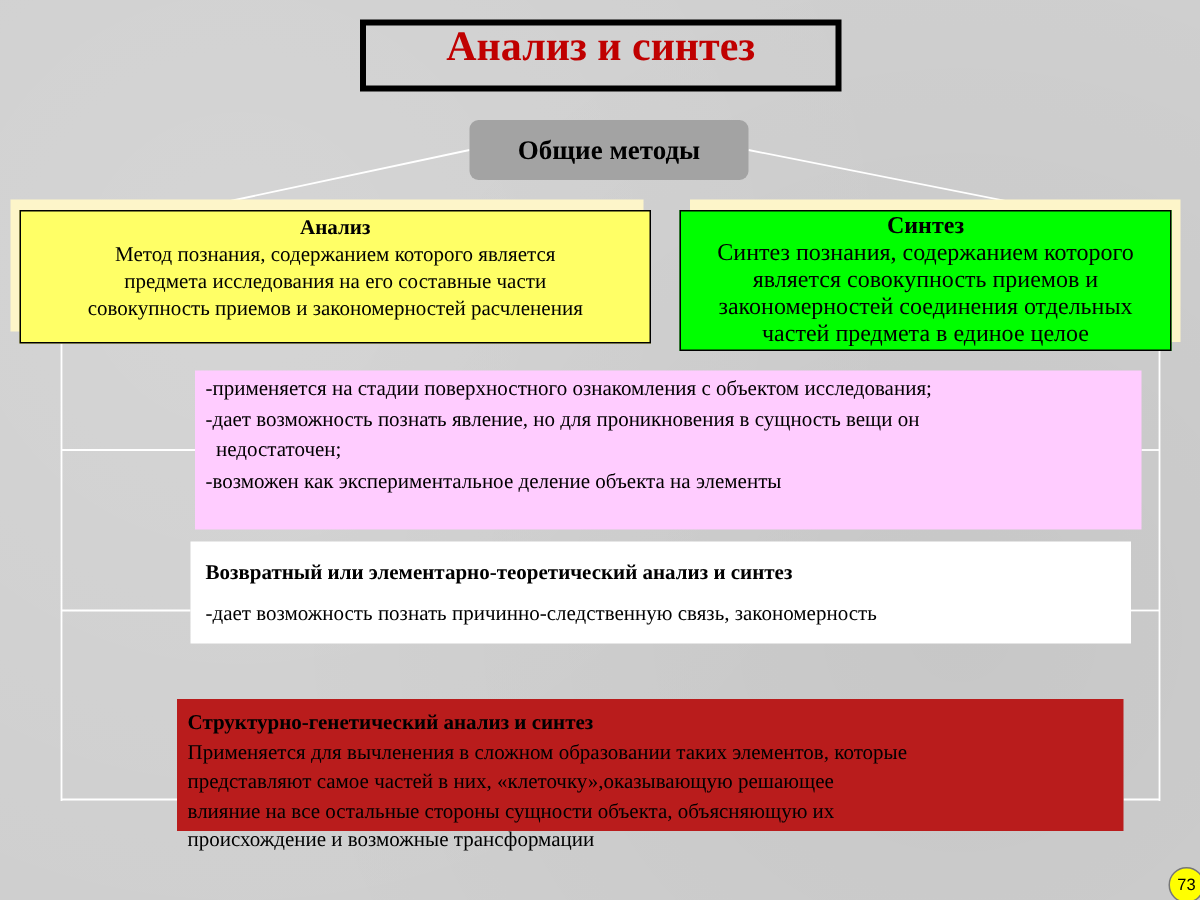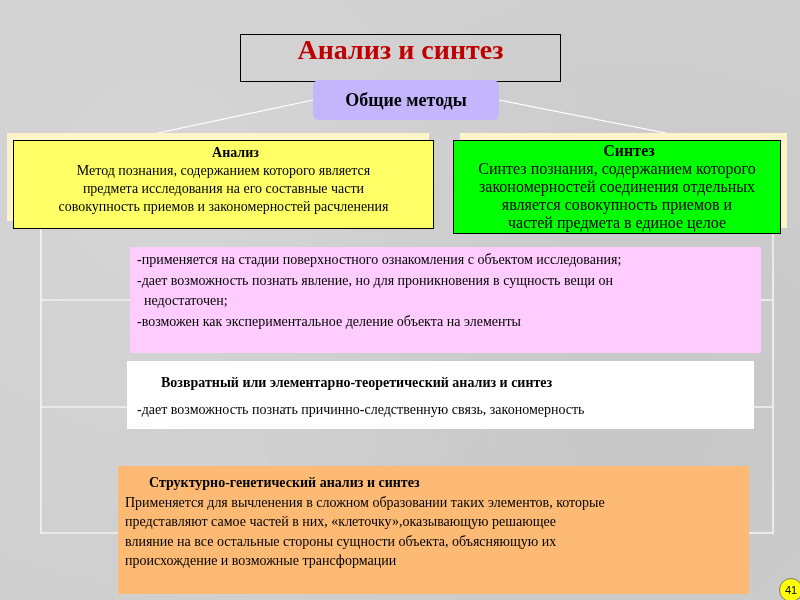--- a/index.html
+++ b/index.html
@@ -8,61 +8,61 @@
     background: #cfcfcf;
     background-image:
       radial-gradient(circle at 20% 30%, rgba(255,255,255,0.12) 0, transparent 60%),
       radial-gradient(circle at 80% 70%, rgba(0,0,0,0.04) 0, transparent 60%);
     font-family: "Liberation Serif", "DejaVu Serif", serif;
     color: #000;
   }
   .abs { position: absolute; box-sizing: border-box; }
   .title-box {
     left: 240px; top: 13px; width: 321px; height: 48px;
-    border: 1px solid #000000;
-    display: flex; align-items: flex-start; justify-content: center; margin-top: 21px;
+    border: 4px solid #000000;
+    display: flex; align-items: flex-start; justify-content: center;
   }
   .title-text {
     color: #c00000; font-weight: bold; font-size: 28px; line-height: 30px; margin-top: 0px;
   }
   .methods-box {
     left: 313px; top: 80px; width: 186px; height: 40px;
-    background: #c4b5fd; border-radius: 6px;
+    background: #a3a3a3; border-radius: 6px;
     display: flex; align-items: center; justify-content: center;
     font-weight: bold; font-size: 18px;
   }
   .cream { background: #fdf5c9; }
   .cream-left { left: 7px; top: 133px; width: 422px; height: 88px; }
   .cream-right { left: 460px; top: 133px; width: 327px; height: 95px; }
   .analysis-box {
     left: 13px; top: 140px; width: 421px; height: 89px;
     background: #ffff66; border: 1px solid #000;
     text-align: center; font-size: 14px; line-height: 18px; padding-top: 3px;
   }
   .synthesis-box {
     left: 453px; top: 140px; width: 328px; height: 94px;
     background: #00ff00; border: 1px solid #000;
     text-align: center; font-size: 16px; line-height: 18px; padding-top: 1px;
     overflow: hidden;
   }
-  .box-title { font-weight: bold; padding-left: 24px; }
+  .box-title { font-weight: bold; }
   .pink-box {
     left: 130px; top: 247px; width: 631px; height: 106px;
     background: #ffccff; font-size: 14px; line-height: 20.5px;
     padding: 3px 0 0 7px;
   }
   .white-box {
     left: 127px; top: 361px; width: 627px; height: 68px;
     background: #ffffff; font-size: 14px; line-height: 21px;
     padding: 11px 0 0 10px;
   }
   .white-box .box-title { margin-bottom: 6px; }
   .cyan-box {
-    left: 118px; top: 466px; width: 631px; height: 128px;
-    background: #fdba74; font-size: 14px; line-height: 19.5px;
+    left: 118px; top: 466px; width: 631px; height: 88px;
+    background: #b91c1c; font-size: 14px; line-height: 19.5px;
     padding: 7px 0 0 7px;
   }
   .page-badge {
     left: 779px; top: 578px; width: 24px; height: 24px;
     background: #ffff00; border-radius: 50%;
     border: 1px solid #777;
     font-family: "Liberation Sans", sans-serif; font-size: 11px;
     display: flex; align-items: center; justify-content: center;
   }
   .item { white-space: nowrap; }
@@ -99,22 +99,22 @@
 <div class="abs analysis-box">
   <div class="box-title">Анализ</div>
   <div class="item">Метод познания, содержанием которого является</div>
   <div class="item">предмета исследования на его составные части</div>
   <div class="item">совокупность приемов и закономерностей  расчленения</div>
 </div>
 
 <div class="abs synthesis-box">
   <div class="box-title">Синтез</div>
   <div class="item">Синтез познания, содержанием которого</div>
+  <div class="item">является совокупность приемов и</div>
   <div class="item">закономерностей соединения отдельных</div>
-  <div class="item">является совокупность приемов и</div>
   <div class="item">частей предмета в единое целое</div>
 </div>
 
 <div class="abs pink-box">
   <div class="item">-применяется на стадии поверхностного ознакомления с объектом исследования;</div>
   <div class="item">-дает возможность познать явление, но для проникновения в сущность  вещи он</div>
   <div class="item" style="padding-left:7px;">  недостаточен;</div>
   <div class="item">-возможен как экспериментальное деление объекта на элементы</div>
 </div>
 
@@ -125,14 +125,14 @@
 
 <div class="abs cyan-box">
   <div class="box-title">Структурно-генетический анализ и синтез</div>
   <div class="item">Применяется для вычленения в сложном образовании таких элементов, которые</div>
   <div class="item">представляют самое частей в них, «клеточку»,оказывающую решающее</div>
   <div class="item">влияние на все остальные стороны сущности объекта, объясняющую их</div>
   <div class="item">происхождение и возможные трансформации</div>
 </div>
 
 <div class="abs page-badge">
-  <span>41</span>
+  <span>73</span>
 </div>
 
 </body></html>

